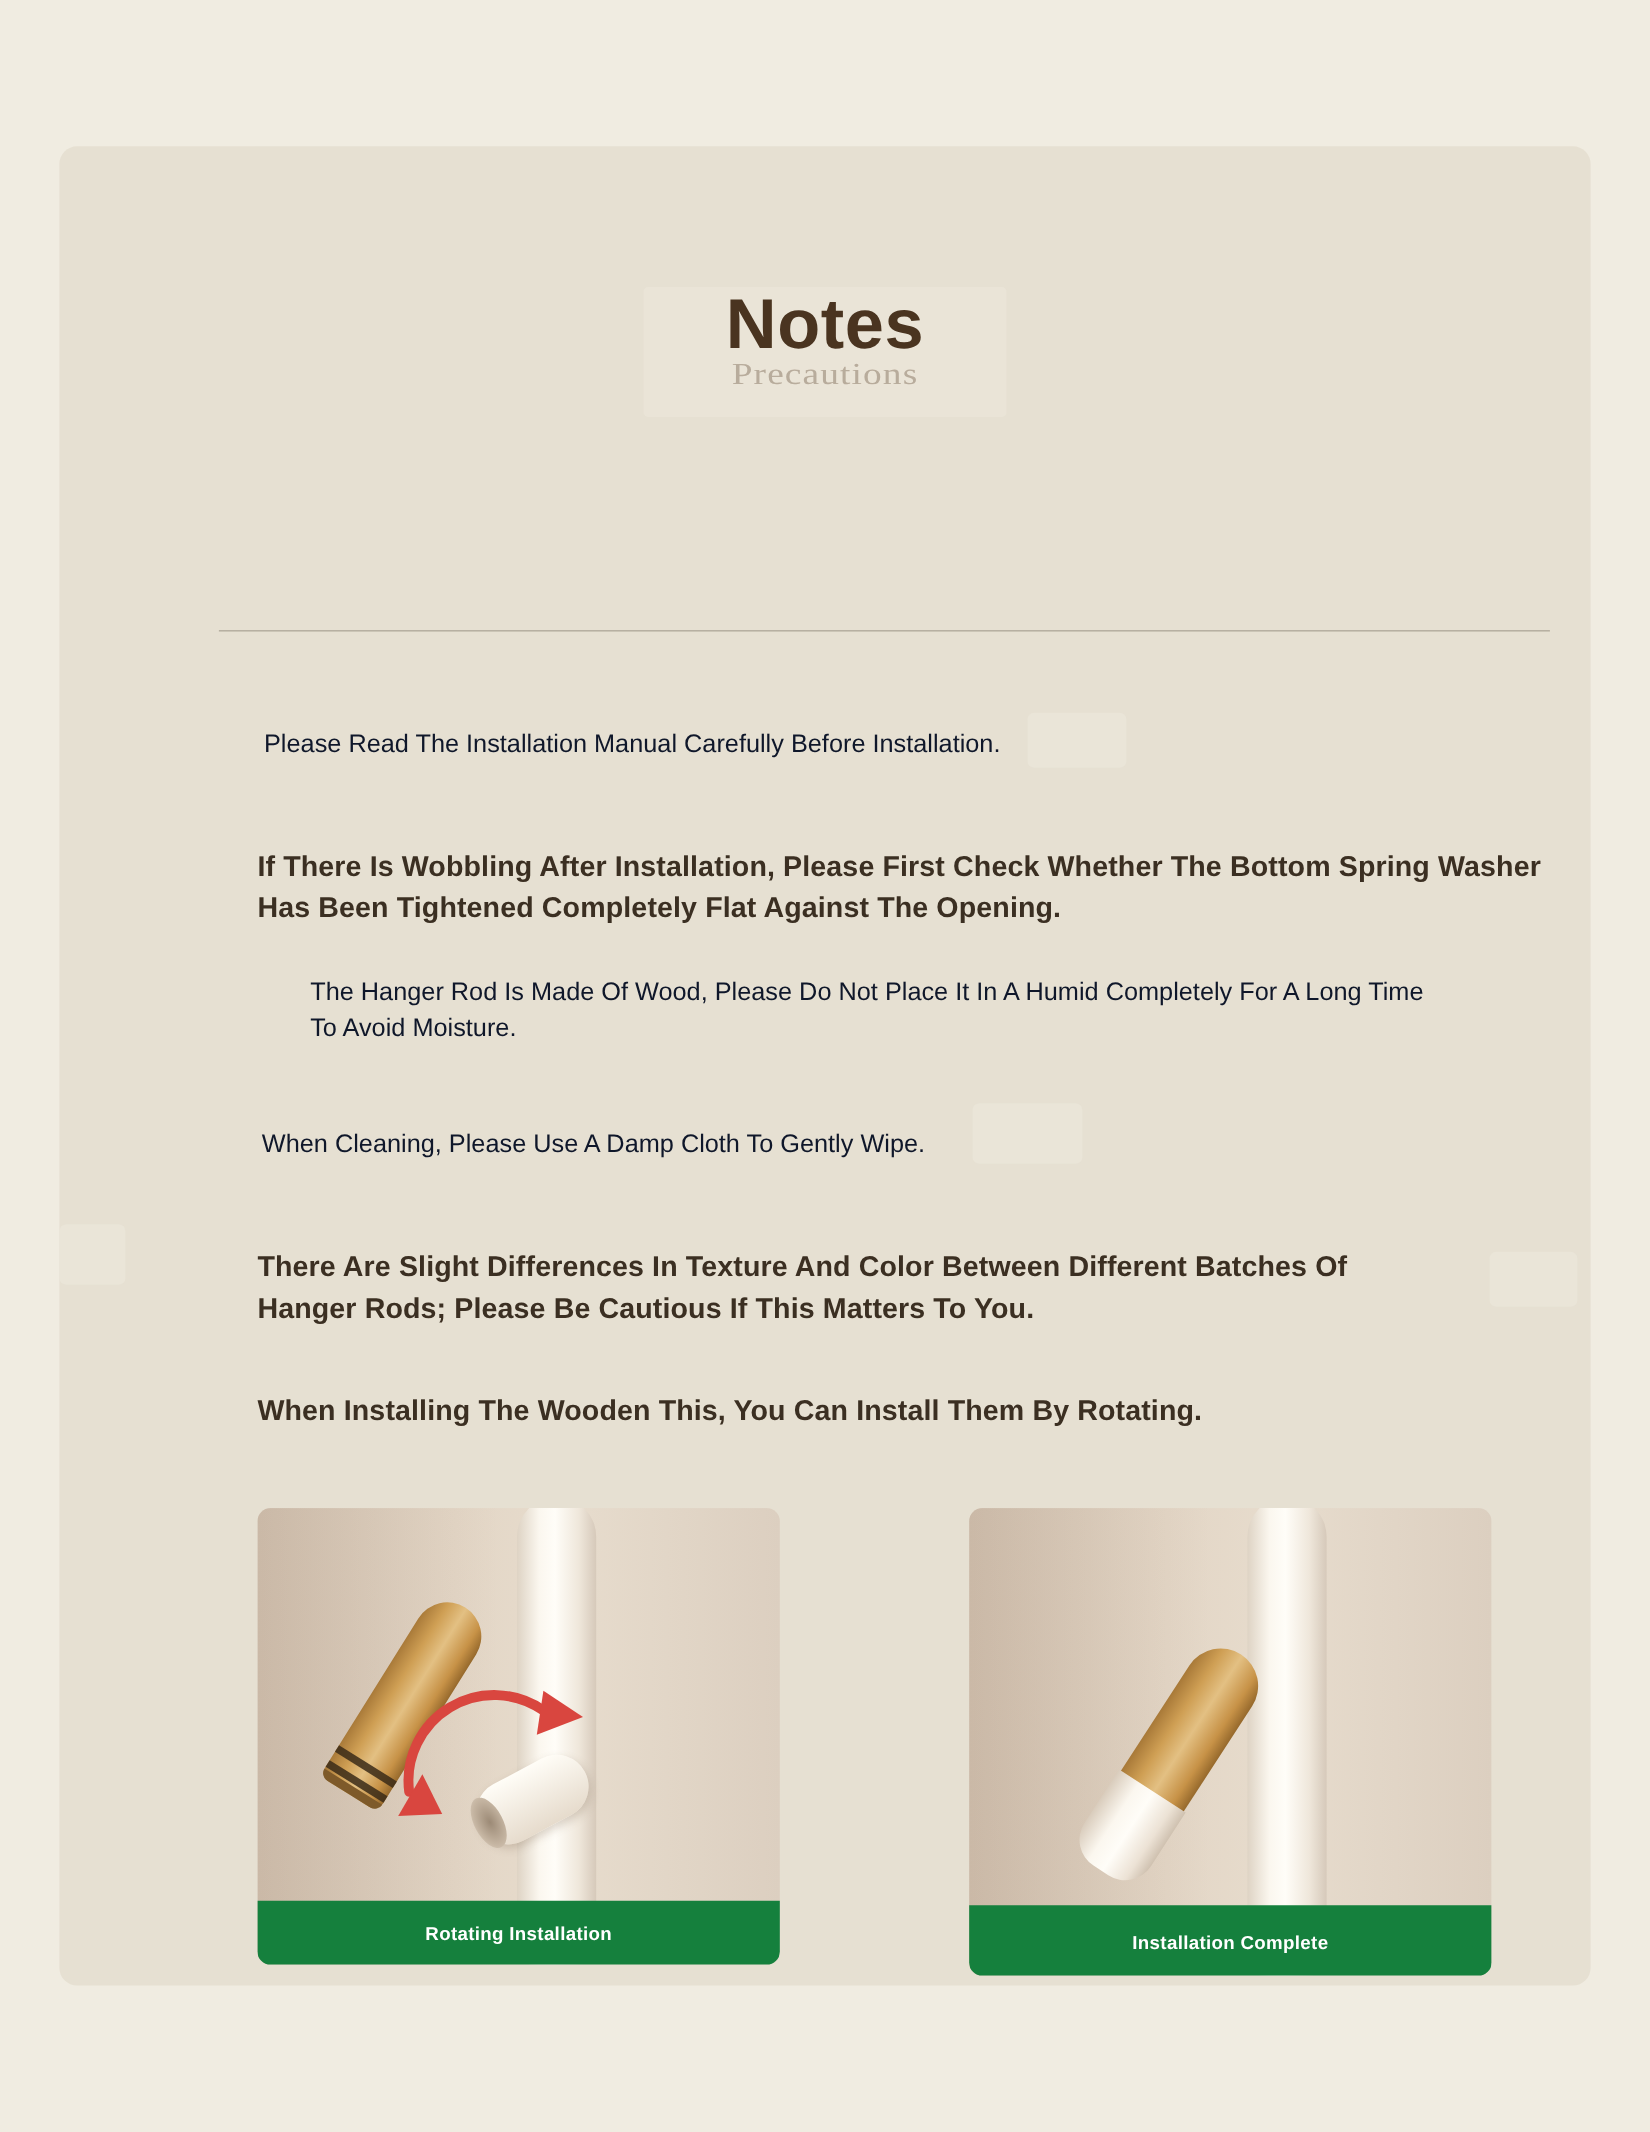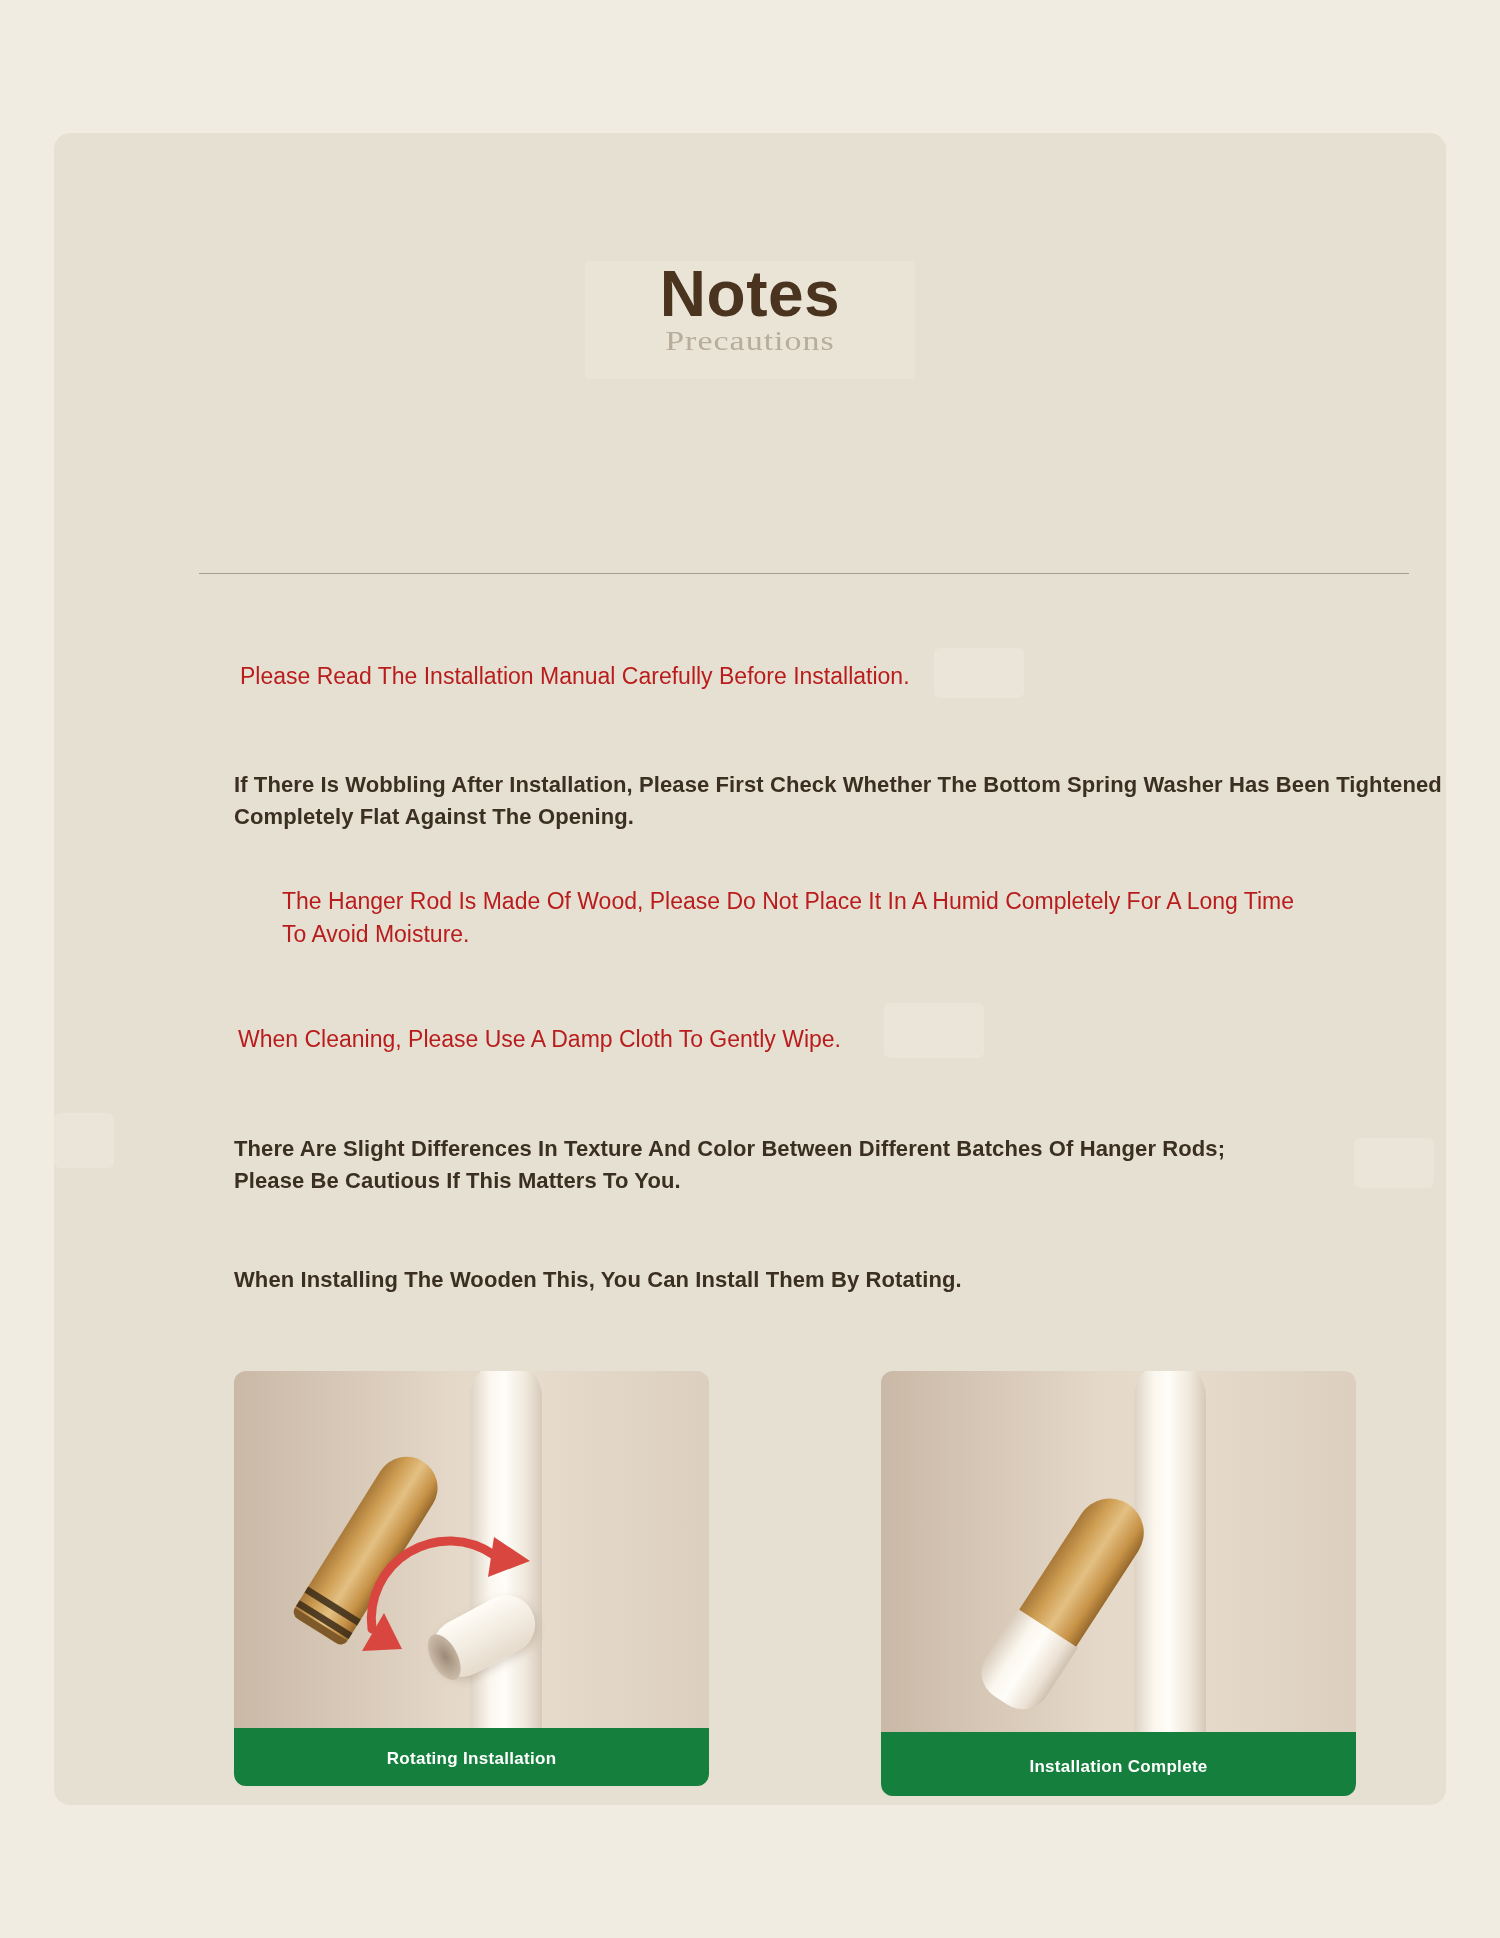--- a/index.html
+++ b/index.html
@@ -74,24 +74,24 @@
 
   
   .note {
     position: absolute;
     color: #3f3328;
     line-height: 1.45;
   }
   .note.regular {
     font-size: 23px;
     font-weight: 400;
-    color: #b91c1c;
+    color: #0f172a;
   }
   .note.bold {
-    font-size: 22px;
+    font-size: 26px;
     font-weight: bold;
     color: #3b2f22;
     letter-spacing: 0.1px;
   }
 
   .n1 { left: 186px; top: 527px; width: 1130px; }
   .n2 { left: 180px; top: 636px; width: 1210px; }
   .n3 { left: 228px; top: 752px; width: 1030px; }
   .n4 { left: 184px; top: 890px; width: 1100px; }
   .n5 { left: 180px; top: 1000px; width: 1050px; }

